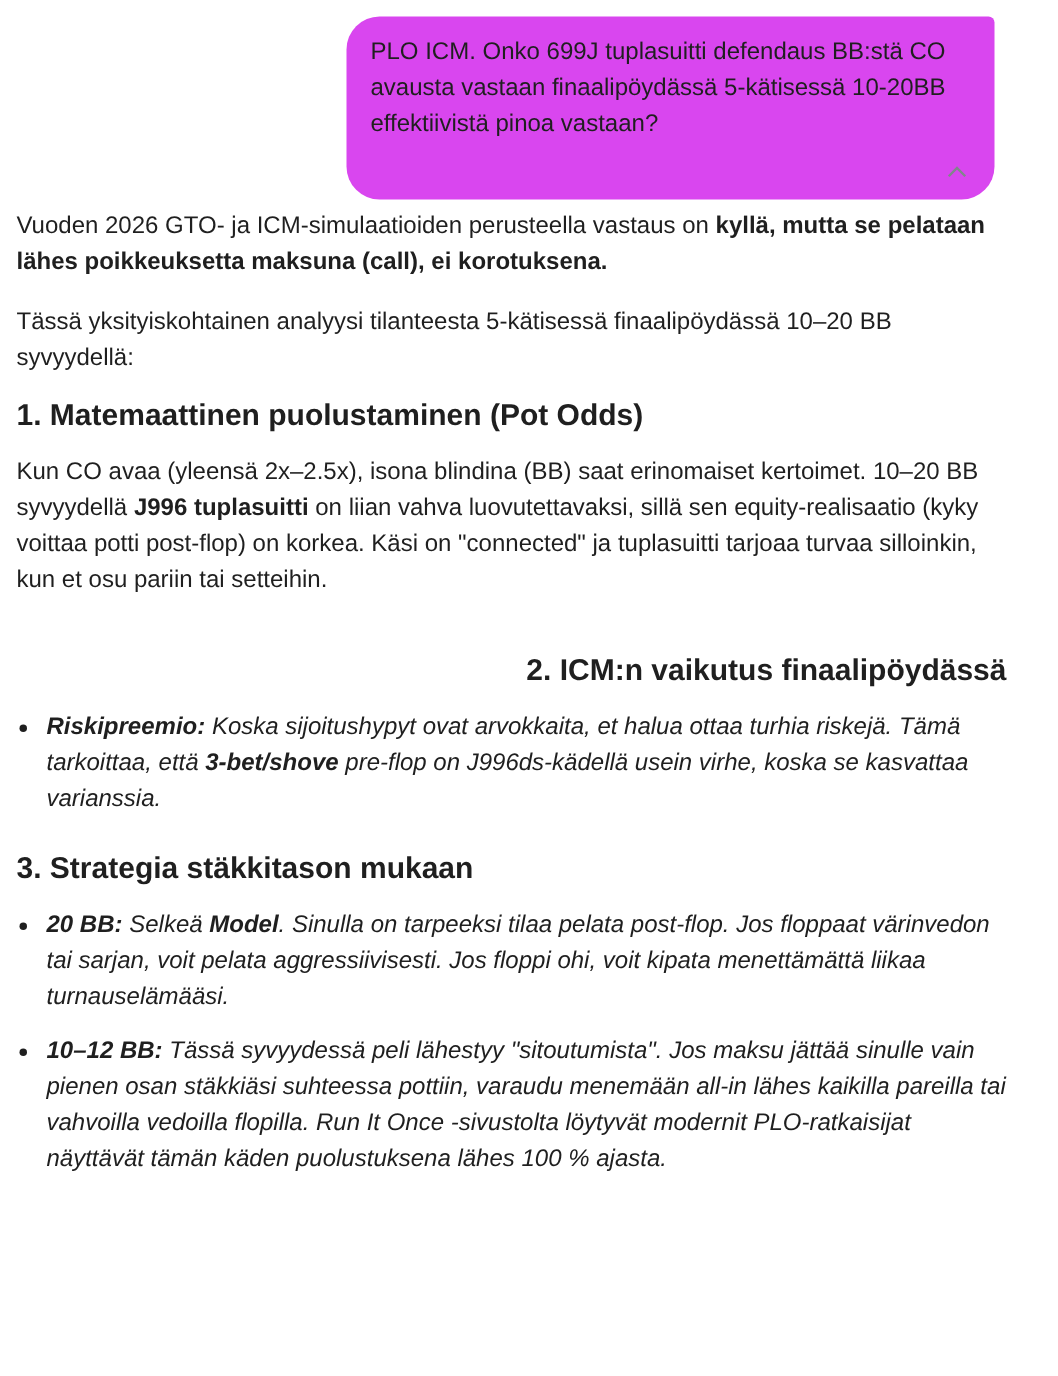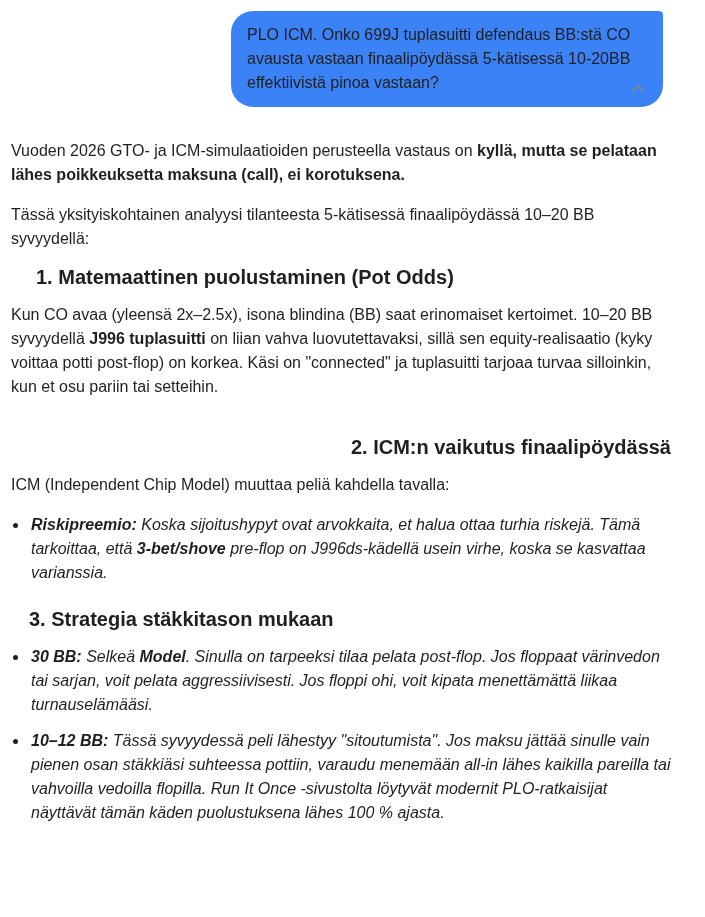--- a/index.html
+++ b/index.html
@@ -3,47 +3,47 @@
 <meta charset="utf-8">
 <style>
   html, body { margin: 0; padding: 0; background: #ffffff; }
   body {
     width: 705px; height: 917px; overflow: hidden; position: relative;
     font-family: "Liberation Sans", "DejaVu Sans", sans-serif;
     color: #1f1f1f;
   }
   .user-row { position: absolute; top: 11px; left: 231px; width: 432px; }
   .bubble {
-    background: #3b82f6; border-radius: 22px 4px 22px 22px;
+    background: #d946ef; border-radius: 22px 4px 22px 22px;
     padding: 12px 16px 12px 16px; position: relative;
     font-size: 16px; line-height: 24px; color: #1f1f1f;
-    box-sizing: border-box; height: 96px;
+    box-sizing: border-box; height: 122px;
   }
   .bubble .text { width: 385px; }
   .bubble .chev {
     position: absolute; right: 16px; bottom: 10px; width: 18px; height: 18px;
     display: flex; align-items: center; justify-content: center; cursor: pointer;
   }
   .resp { position: absolute; left: 11px; top: 139px; width: 660px; }
   p { margin: 0; font-size: 16px; line-height: 24px; }
   .p1 { margin-bottom: 16px; }
   .p2 { margin-bottom: 12px; }
   h3 { margin: 0; font-size: 20px; line-height: 28px; font-weight: 600; color: #1f1f1f; }
-  .h-1 { margin-bottom: 12px; margin-left: 25px; }
+  .h-1 { margin-bottom: 12px; }
   .p3 { margin-bottom: 34px; }
   .h-2 { margin-bottom: 12px; text-align: right; }
   .p4 { margin-bottom: 16px; }
   ul { margin: 0; padding: 0; list-style: none; }
   li { position: relative; padding-left: 20px; font-size: 16px; line-height: 24px; margin-bottom: 12px; font-style: italic; }
   li::before {
     content: ""; position: absolute; left: 2px; top: 10px; width: 5px; height: 5px;
     border-radius: 50%; background: #1f1f1f;
   }
   .ul-2 { margin-bottom: 20px; }
-  .h-3 { margin-bottom: 12px; margin-left: 18px; }
+  .h-3 { margin-bottom: 12px; }
   b { font-weight: 700; }
 </style>
 </head>
 <body>
 
 <div class="user-row">
   <div class="bubble">
     <div class="text">PLO ICM. Onko 699J tuplasuitti defendaus BB:stä CO avausta vastaan finaalipöydässä 5-kätisessä 10-20BB effektiivistä pinoa vastaan?</div>
     <span class="chev">
       <svg width="14" height="9" viewBox="0 0 14 9">
@@ -58,29 +58,28 @@
     <span>Vuoden 2026 GTO- ja ICM-simulaatioiden perusteella vastaus on </span><b>kyllä, mutta se pelataan lähes poikkeuksetta maksuna (call), ei korotuksena.</b>
   </p>
   <p class="p2">Tässä yksityiskohtainen analyysi tilanteesta 5-kätisessä finaalipöydässä 10–20 BB syvyydellä:</p>
 
   <h3 class="h-1">1. Matemaattinen puolustaminen (Pot Odds)</h3>
   <p class="p3">
     <span>Kun CO avaa (yleensä 2x–2.5x), isona blindina (BB) saat erinomaiset kertoimet. 10–20 BB syvyydellä </span><b>J996 tuplasuitti</b><span> on liian vahva luovutettavaksi, sillä sen equity-realisaatio (kyky voittaa potti post-flop) on korkea. Käsi on "connected" ja tuplasuitti tarjoaa turvaa silloinkin, kun et osu pariin tai setteihin.</span>
   </p>
 
   <h3 class="h-2">2. ICM:n vaikutus finaalipöydässä</h3>
-  <p class="p4">ICM (Independent Chip Model) muuttaa peliä kahdella tavalla:</p>
   <ul class="ul-2">
     <li>
       <b>Riskipreemio:</b><span> Koska sijoitushypyt ovat arvokkaita, et halua ottaa turhia riskejä. Tämä tarkoittaa, että </span><b>3-bet/shove</b><span> pre-flop on J996ds-kädellä usein virhe, koska se kasvattaa varianssia.</span>
     </li>
   </ul>
 
   <h3 class="h-3">3. Strategia stäkkitason mukaan</h3>
   <ul>
     <li>
-      <b>30 BB:</b><span> Selkeä </span><b>Model</b><span>. Sinulla on tarpeeksi tilaa pelata post-flop. Jos floppaat värinvedon tai sarjan, voit pelata aggressiivisesti. Jos floppi ohi, voit kipata menettämättä liikaa turnauselämääsi.</span>
+      <b>20 BB:</b><span> Selkeä </span><b>Model</b><span>. Sinulla on tarpeeksi tilaa pelata post-flop. Jos floppaat värinvedon tai sarjan, voit pelata aggressiivisesti. Jos floppi ohi, voit kipata menettämättä liikaa turnauselämääsi.</span>
     </li>
     <li>
       <b>10–12 BB:</b><span> Tässä syvyydessä peli lähestyy "sitoutumista". Jos maksu jättää sinulle vain pienen osan stäkkiäsi suhteessa pottiin, varaudu menemään all-in lähes kaikilla pareilla tai vahvoilla vedoilla flopilla. Run It Once -sivustolta löytyvät modernit PLO-ratkaisijat näyttävät tämän käden puolustuksena lähes 100 % ajasta.</span>
     </li>
   </ul>
 </div>
 
 </body></html>

